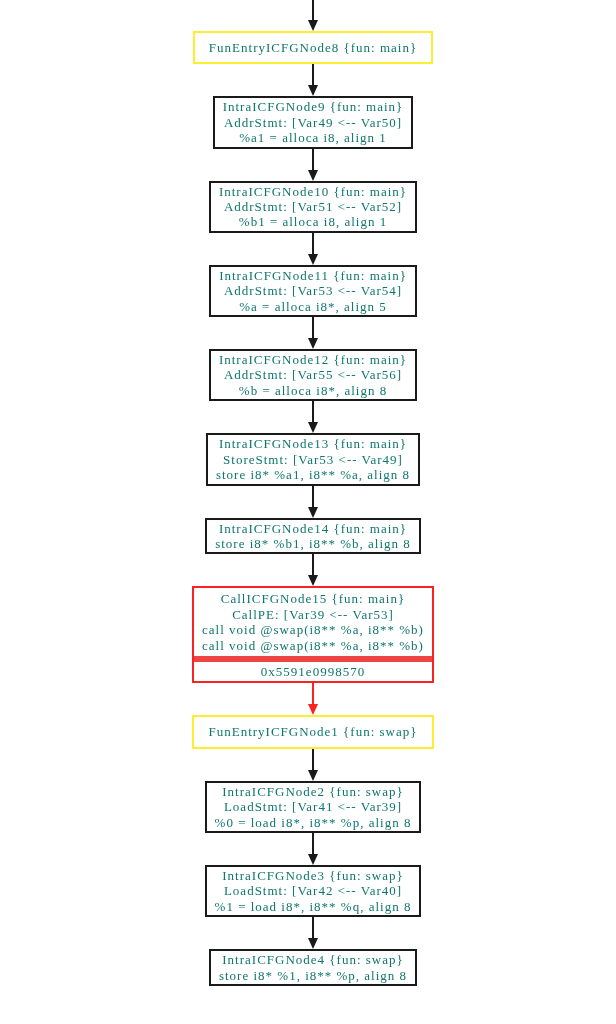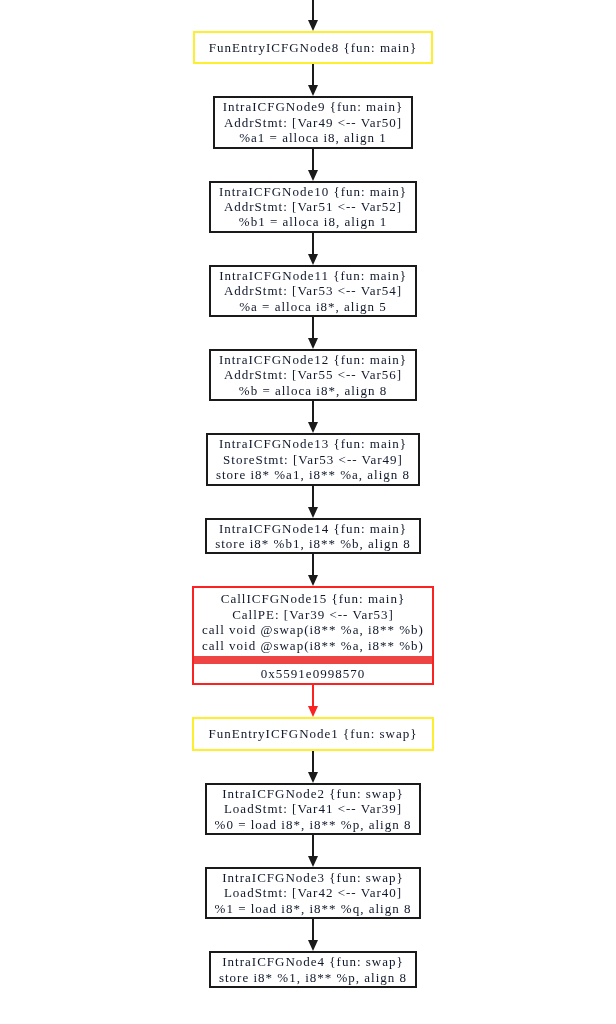--- a/index.html
+++ b/index.html
@@ -16,41 +16,41 @@
   .graph {
     display: flex;
     flex-direction: column;
     align-items: center;
     transform: translateX(5px);
   }
   .node {
     box-sizing: border-box;
     background: #ffffff;
     border: 2px solid #1a1a1a;
-    color: #0f172a;
+    color: #0f766e;
     font-size: 13px;
     line-height: 15.4px;
     letter-spacing: 1px;
     text-align: center;
     padding: 1px 8px;
     white-space: nowrap;
   }
   .node.funentry {
     border-color: #fdee2e;
     padding: 7px 14px;
   }
   .node.call {
     border-color: #fb2222;
     padding: 0;
   }
   .node.call .call-body {
     padding: 3px 8px;
   }
   .node.call .call-addr {
-    border-top: 8px solid #ef4444;
+    border-top: 6px solid #ef4444;
     padding: 2px 4px;
   }
   .edge {
     display: flex;
     flex-direction: column;
     align-items: center;
     flex-shrink: 0;
   }
   .edge .shaft {
     width: 2px;

